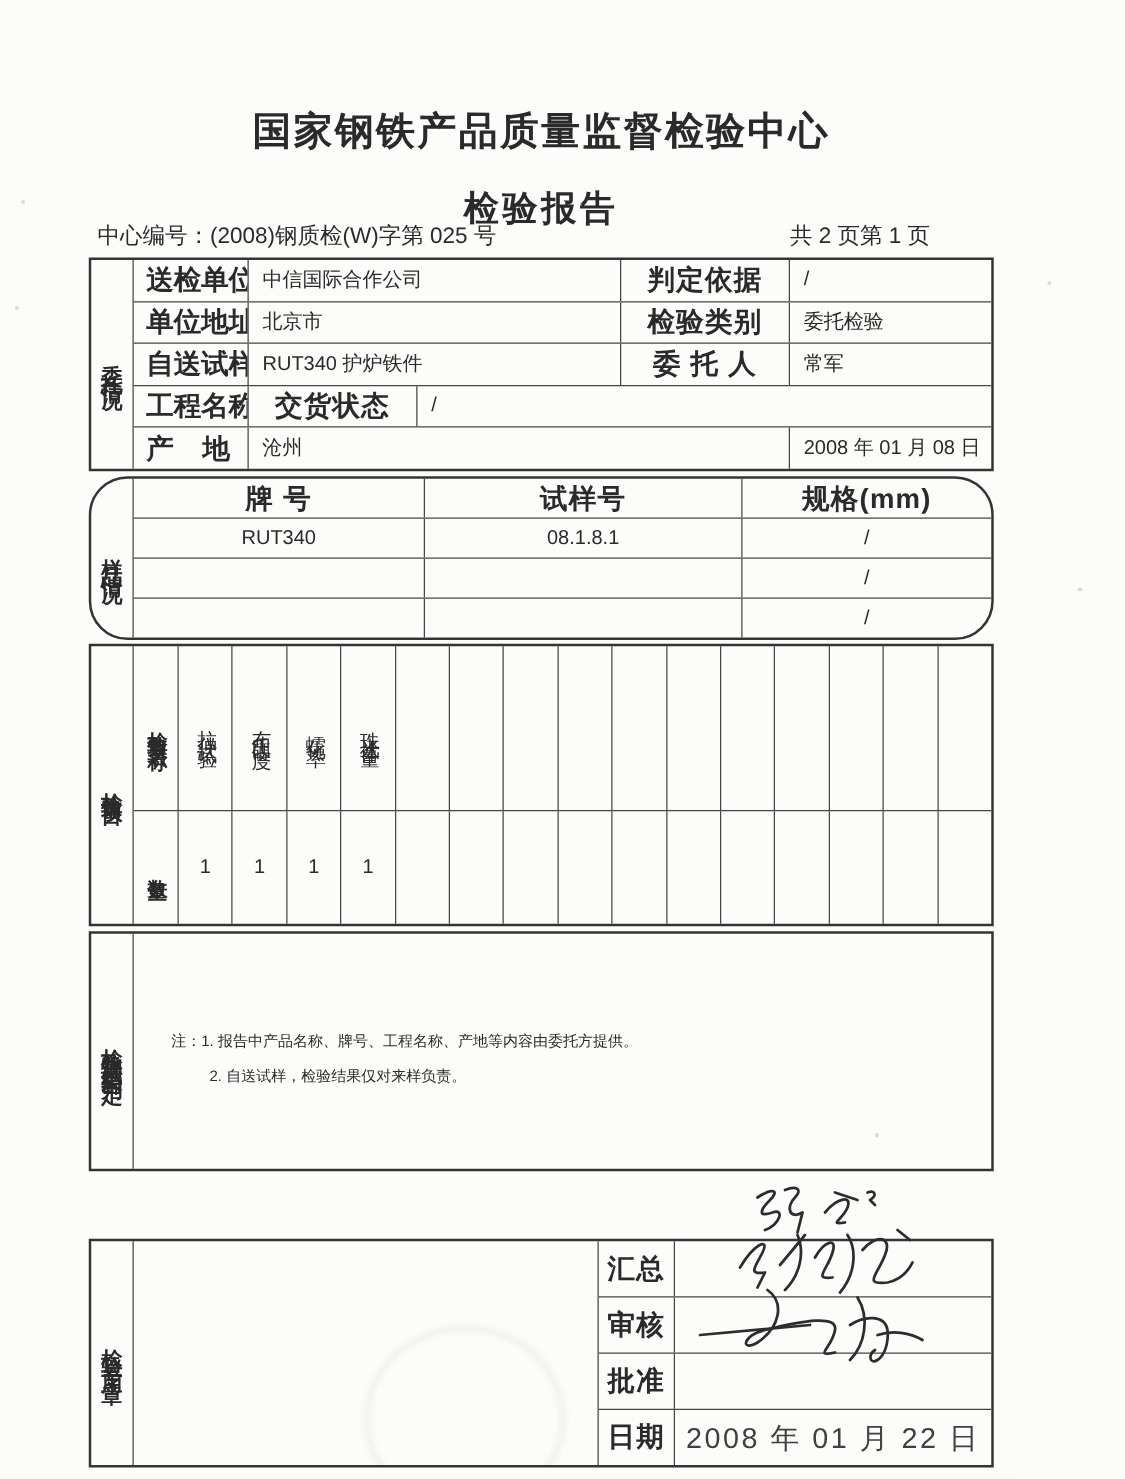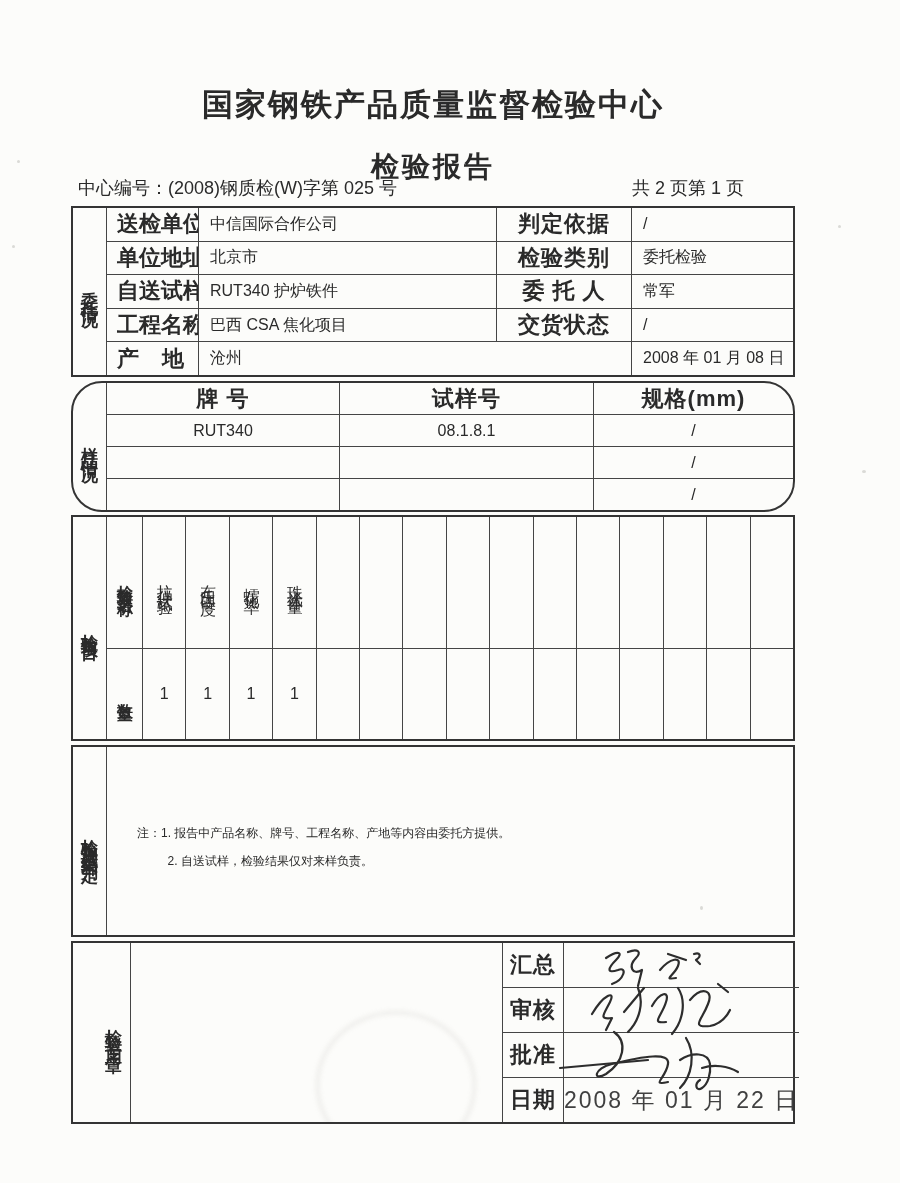--- a/index.html
+++ b/index.html
@@ -107,21 +107,20 @@
         <div class="cell val c-val2">委托检验</div>
       </div>
       <div class="row">
         <div class="cell lab c-lab1">自送试样</div>
         <div class="cell val c-val1">RUT340 护炉铁件</div>
         <div class="cell lab ctr c-lab2">委 托 人</div>
         <div class="cell val c-val2">常军</div>
       </div>
       <div class="row">
         <div class="cell lab c-lab1">工程名称</div>
-        <div class="cell val c-val1">巴西 CSA 焦化项目</div>
         <div class="cell lab ctr c-lab2">交货状态</div>
         <div class="cell val c-val2">/</div>
       </div>
       <div class="row">
         <div class="cell lab spread c-lab1">
           <span>产</span>
           <span>地</span>
         </div>
         <div class="cell val c-val1">沧州</div>
         <div class="cell val c-val2">2008 年 01 月 08 日</div>
@@ -198,21 +197,21 @@
   </div>
 
   <div class="sec" style="top:745px; height:192px;">
     <div class="vlabel tight">检验测试结果判定</div>
     <div class="note-cell">
       <div>注：1. 报告中产品名称、牌号、工程名称、产地等内容由委托方提供。</div>
       <div class="note-l2">2. 自送试样，检验结果仅对来样负责。</div>
     </div>
   </div>
 
-  <div class="sec" style="top:941px; height:183px;padding-left:24px;">
+  <div class="sec" style="top:991px; height:183px;">
     <div class="vlabel">检验专用章</div>
     <div class="big-cell">
       <div class="stamp-ghost"></div>
     </div>
     <div class="seal-sub">
       <div class="row">
         <div class="cell lab ctr seal-lab">汇总</div>
         <div class="cell seal-val"></div>
       </div>
       <div class="row">

